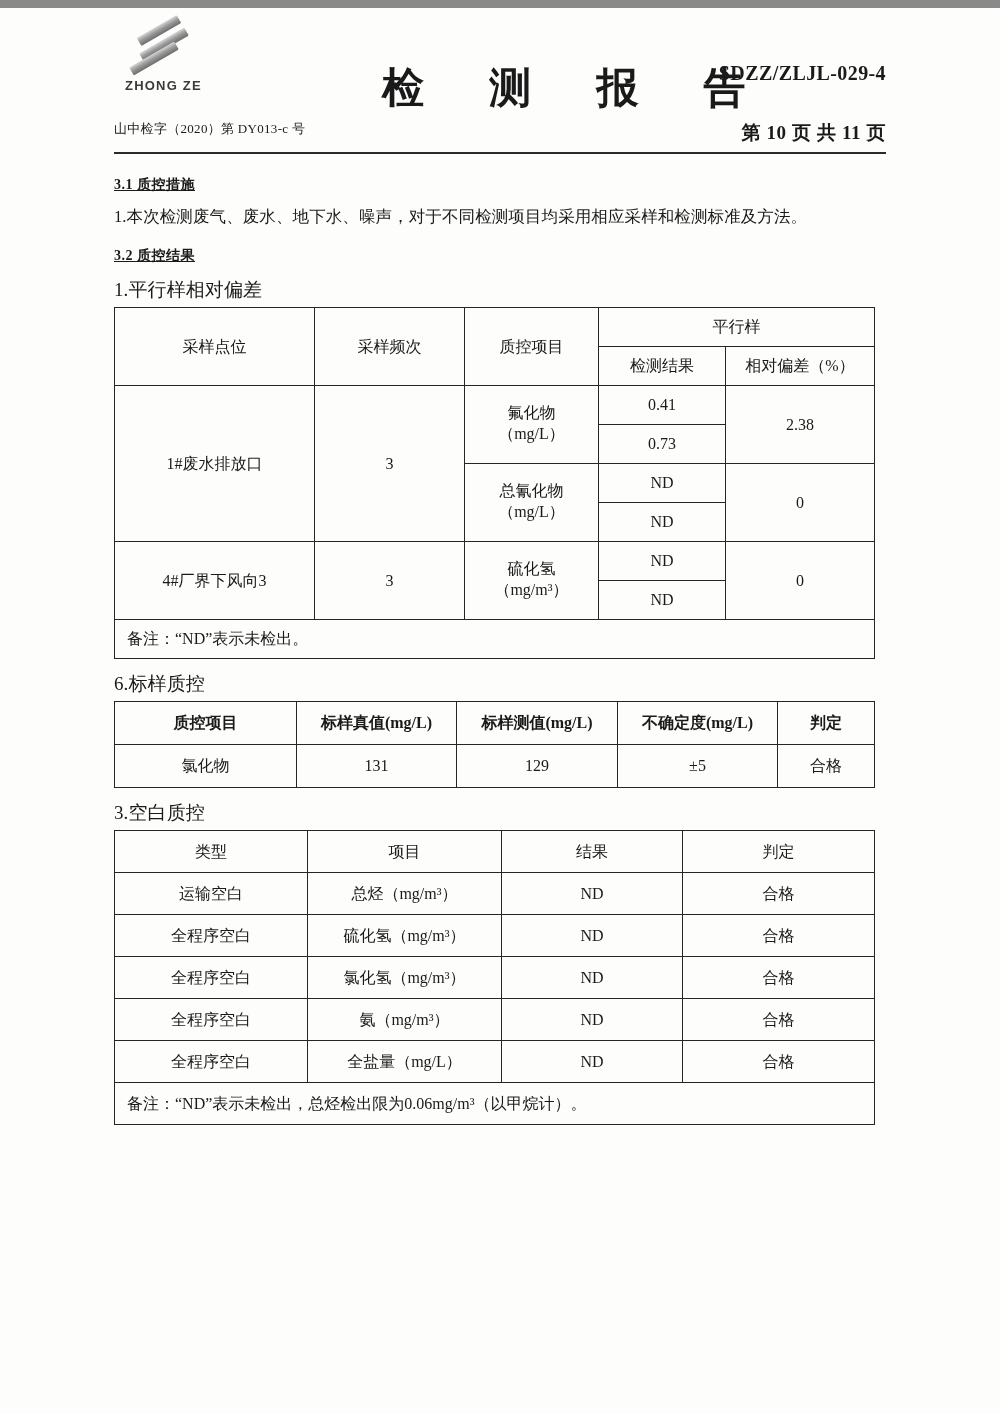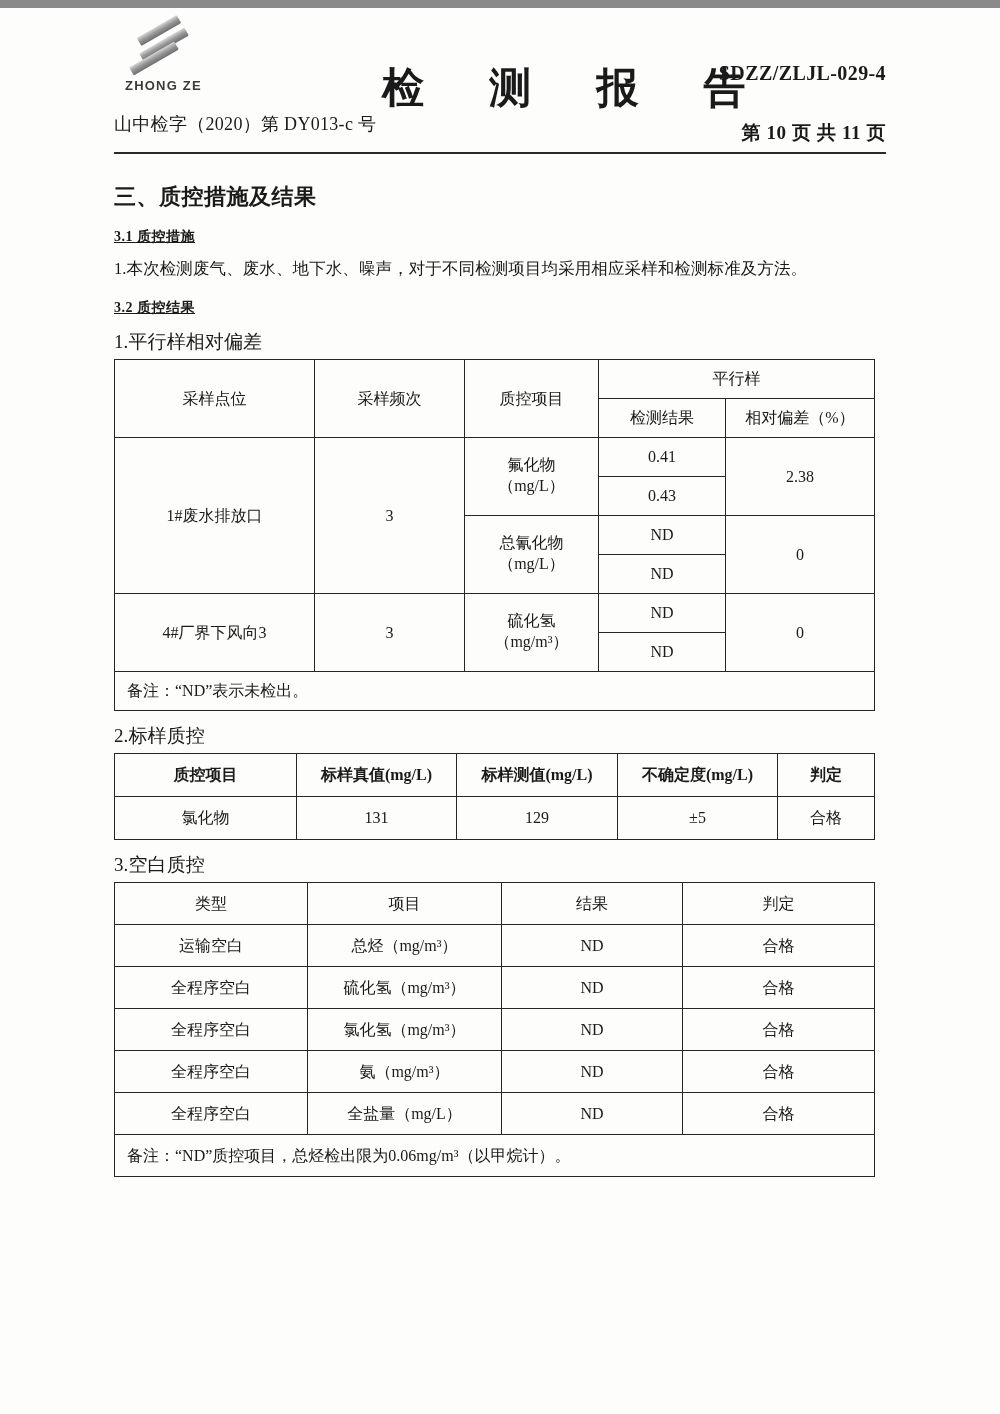--- a/index.html
+++ b/index.html
@@ -85,22 +85,22 @@
     left: 268px;
     top: 52px;
     font-size: 42px;
     font-weight: 600;
     letter-spacing: 20px;
     font-family: Liberation Mono, monospace;
   }
   .report-no {
     position: absolute;
     left: 0;
-    top: 104px;
-    font-size: 18px;
+    top: 112px;
+    font-size: 13px;
     letter-spacing: 0.3px;
   }
   .page-no {
     position: absolute;
     right: 0;
     top: 112px;
     font-size: 19px;
     font-weight: bold;
     letter-spacing: 0.6px;
   }
@@ -185,21 +185,20 @@
         <div class="logo-text">ZHONG ZE</div>
       </div>
 
       <div class="doc-code">SDZZ/ZLJL-029-4</div>
       <div class="report-title">检 测 报 告</div>
       <div class="report-no">山中检字（2020）第 DY013-c 号</div>
       <div class="page-no">第 10 页  共 11 页</div>
       <div class="header-rule"></div>
     </div>
 
-    <div class="h2">三、质控措施及结果</div>
 
     <div class="h3">3.1  质控措施</div>
     <div class="para">1.本次检测废气、废水、地下水、噪声，对于不同检测项目均采用相应采样和检测标准及方法。</div>
 
     <div class="h3">3.2  质控结果</div>
 
     <div class="caption">1.平行样相对偏差</div>
 
     <table class="t1">
       <colgroup>
@@ -227,21 +226,21 @@
           <td rowspan="4">1#废水排放口</td>
           <td rowspan="4">3</td>
           <td rowspan="2" class="stacked">
             <div>氟化物</div>
             <div>（mg/L）</div>
           </td>
           <td>0.41</td>
           <td rowspan="2">2.38</td>
         </tr>
         <tr>
-          <td>0.43</td>
+          <td>0.73</td>
         </tr>
         <tr>
           <td rowspan="2" class="stacked">
             <div>总氰化物</div>
             <div>（mg/L）</div>
           </td>
           <td>ND</td>
           <td rowspan="2">0</td>
         </tr>
         <tr>
@@ -261,21 +260,21 @@
         <tr>
           <td>ND</td>
         </tr>
 
         <tr>
           <td class="note-cell" colspan="5">备注：“ND”表示未检出。</td>
         </tr>
       </tbody>
     </table>
 
-    <div class="caption">2.标样质控</div>
+    <div class="caption">6.标样质控</div>
 
     <table class="t2">
       <colgroup>
         <col style="width:182px">
         <col style="width:160px">
         <col style="width:161px">
         <col style="width:160px">
         <col style="width:97px">
       </colgroup>
       <thead>
@@ -340,19 +339,19 @@
           <td>ND</td>
           <td>合格</td>
         </tr>
         <tr>
           <td>全程序空白</td>
           <td>全盐量（mg/L）</td>
           <td>ND</td>
           <td>合格</td>
         </tr>
         <tr>
-          <td class="note-cell" colspan="4">备注：“ND”质控项目，总烃检出限为0.06mg/m³（以甲烷计）。</td>
+          <td class="note-cell" colspan="4">备注：“ND”表示未检出，总烃检出限为0.06mg/m³（以甲烷计）。</td>
         </tr>
       </tbody>
     </table>
 
   </div>
 </div>
 
 </body></html>

